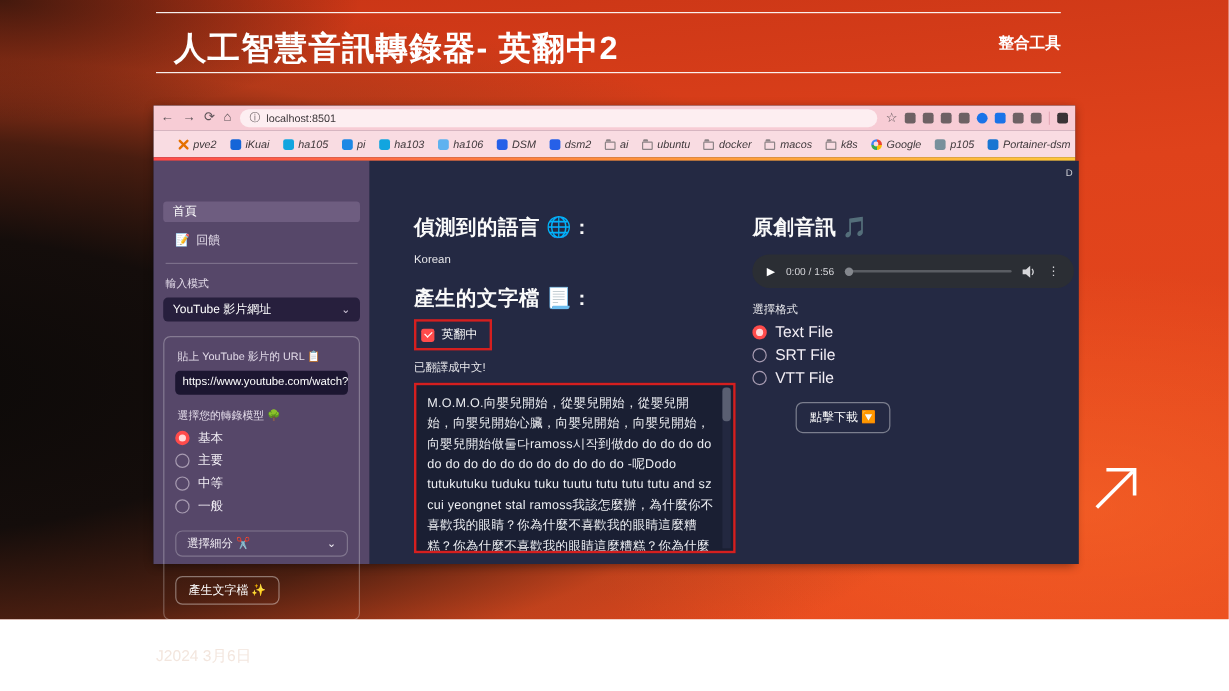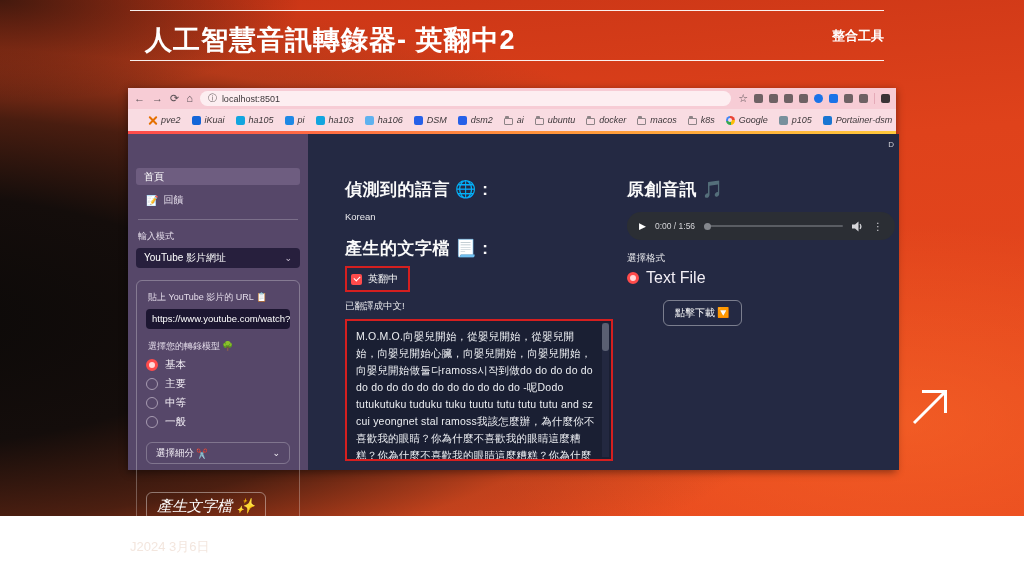--- a/index.html
+++ b/index.html
@@ -63,21 +63,21 @@
   .side-label{ font-size:9px; color:#e3dbe9; margin:0 0 5px 2px; }
   .side-select{ background:#271f3d; border-radius:4px; height:20px; display:flex; align-items:center; padding:0 8px; font-size:10px; color:#fff; }
   .side-select .chev{ margin-left:auto; font-size:9px; color:#cfc6d8; }
   .side-group{ border:1px solid rgba(255,255,255,.28); border-radius:6px; margin-top:12px; padding:10px 9px 12px 9px; }
   .side-input{ background:#1c1631; border-radius:4px; height:20px; line-height:20px; padding:0 6px; font-size:9.5px; color:#fff; white-space:nowrap; overflow:hidden; margin-bottom:11px; }
   .radio-row{ display:flex; align-items:center; gap:7px; margin-top:5px; font-size:10.5px; color:#f2eef5; }
   .rdot{ width:12px; height:12px; border-radius:50%; border:1.5px solid #a79bb1; flex:0 0 auto; }
   .rdot.checked{ border:3.5px solid #ff4b4b; background:#ffd9d9; }
   .expander{ border:1px solid rgba(255,255,255,.25); border-radius:6px; height:22px; display:flex; align-items:center; padding:0 9px; font-size:9.5px; margin-top:13px; color:#f2eef5; }
   .expander .chev{ margin-left:auto; font-size:9px; }
-  .side-btn{ display:inline-block; border:1px solid rgba(255,255,255,.4); border-radius:6px; padding:4px 10px; font-size:15px; color:#fff; margin-top:28px; background:transparent;font-style:italic; }
+  .side-btn{ display:inline-block; border:1px solid rgba(255,255,255,.4); border-radius:6px; padding:4px 10px; font-size:10px; color:#fff; margin-top:16px; background:transparent; }
 
   
   .mainarea{ flex:1; position:relative; background:#242943; color:#fafafa; padding:44px 4px 0 37px; display:flex; gap:14px; }
   .deploy-hint{ position:absolute; top:6px; right:5px; font-size:8px; color:#cfcfd6; }
   .col{ width:268px; flex:0 0 auto; }
   .h1{ font-size:17px; font-weight:bold; letter-spacing:.5px; }
   .small{ font-size:9.5px; color:#e8e8ec; }
   .mt10{margin-top:10px} .mt14{margin-top:15px} .mt8{margin-top:8px}
   .annot{ border:2px solid #d51f1f; }
   .cbwrap{ display:inline-flex; align-items:center; gap:6px; padding:4px 10px 4px 4px; margin-top:6px; }
@@ -90,21 +90,21 @@
   .sbthumb{ position:absolute; top:0; right:0; width:7px; height:28px; background:#5a5f72; border-radius:3px; }
 
   .audio{ margin-top:11px; height:28px; background:#2b2e34; border-radius:14px; display:flex; align-items:center; padding:0 12px; gap:9px; }
   .play{ color:#fff; font-size:9px; }
   .atime{ color:#d6d6da; font-size:8.5px; white-space:nowrap; }
   .atrack{ flex:1; height:2px; background:#5a5d63; border-radius:1px; position:relative; }
   .atrack::before{ content:""; position:absolute; left:0; top:-2.5px; width:7px; height:7px; border-radius:50%; background:#84878d; }
   .amenu{ color:#d6d6da; font-size:10px; }
   .dl-btn{ display:inline-block; border:1px solid rgba(255,255,255,.4); border-radius:6px; padding:5px 11px; font-size:10px; color:#fff; margin-top:13px; background:transparent;margin-left:36px; }
   .fmt-label{ font-size:9.5px; color:#e8e8ec; margin-top:12px; }
-  .radio-row.fmt{ margin-top:4px; font-size:16px; }
+  .radio-row.fmt{ margin-top:4px; font-size:13px; }
   .emoji{ font-family:"DejaVu Sans",sans-serif; }
 </style>
 </head>
 <body>
 
 <div class="slide">
 
   <div class="hline" style="top:10px"></div>
   <div class="slide-title">人工智慧音訊轉錄器- 英翻中2</div>
   <div class="tool-label">整合工具</div>
@@ -300,20 +300,28 @@
               <polygon points="0,3.5 3,3.5 6.5,0.5 6.5,10.5 3,7.5 0,7.5" fill="#d6d6da"></polygon>
               <path d="M8 3 Q10 5.5 8 8" stroke="#d6d6da" stroke-width="1.1" fill="none"></path>
             </svg>
             <span class="amenu">⋮</span>
           </div>
           <div class="fmt-label">選擇格式</div>
           <div class="radio-row fmt">
               <span class="rdot checked"></span>
               <span>Text File</span>
             </div>
+          <div class="radio-row fmt">
+              <span class="rdot"></span>
+              <span>SRT File</span>
+            </div>
+          <div class="radio-row fmt">
+              <span class="rdot"></span>
+              <span>VTT File</span>
+            </div>
           <div class="dl-btn">
             <span>點擊下載</span> <span class="emoji">🔽</span>
           </div>
         </div>
 
       </div>
     </div>
   </div>
 
   <svg class="ne-arrow" width="46" height="46" viewBox="0 0 46 46">

